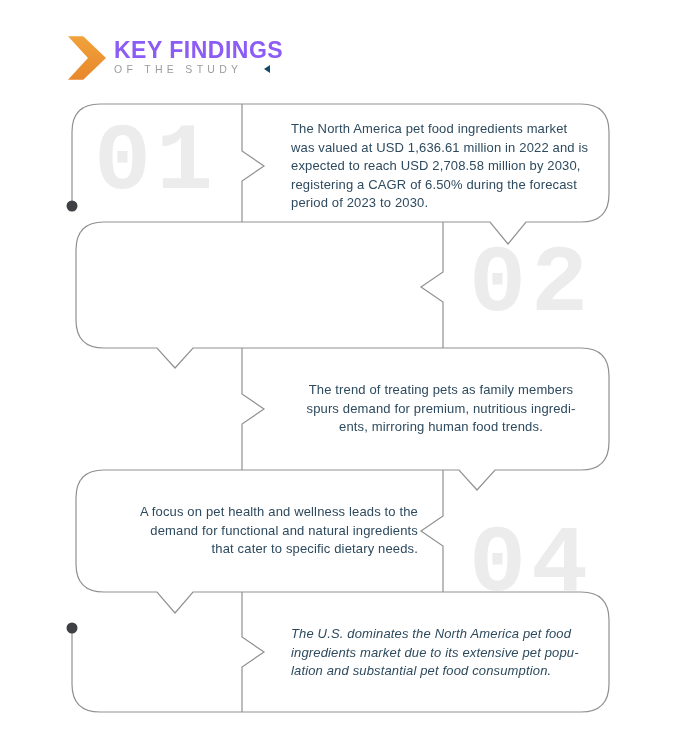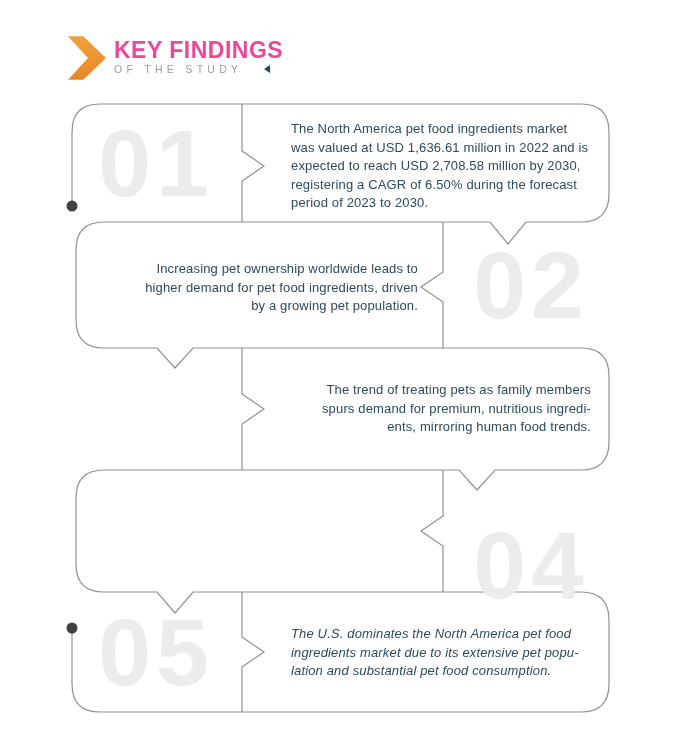--- a/index.html
+++ b/index.html
@@ -6,53 +6,53 @@
   body{
     width:690px;height:745px;background:#ffffff;overflow:hidden;position:relative;
     font-family:"Liberation Sans", sans-serif;
   }
   .stage{position:absolute;left:0;top:0;width:690px;height:745px;}
   
   .header{position:absolute;left:68px;top:36px;display:flex;align-items:flex-start;}
   .logo{width:38px;height:44px;display:block;}
   .title-block{margin-left:8px;padding-top:2px;}
   .title{
-    font-size:23px;font-weight:700;color:#ec4899;letter-spacing:0.5px;line-height:24px;
+    font-size:23px;font-weight:700;color:#8b5cf6;letter-spacing:0.5px;line-height:24px;
   }
   .subtitle-row{display:flex;align-items:center;margin-top:1px;gap:21px;}
   .subtitle{
     font-size:10.5px;color:#9C9C9C;letter-spacing:4.3px;line-height:12px;
   }
   .subtitle-mark{
     width:0;height:0;margin-left:1px;
     border-top:4px solid transparent;border-bottom:4px solid transparent;
     border-right:6px solid #17496B;
     display:inline-block;
   }
   
   svg.lines{position:absolute;left:0;top:0;}
   
   .num{
     position:absolute;text-align:center;
     font-size:95px;font-weight:700;color:#ECECEC;letter-spacing:5px;
-    font-family:Liberation Sans, sans-serif;
+    font-family:Liberation Mono, monospace;
   }
   .num.n1{left:70px;width:172px;top:104px;line-height:118px;}
   .num.n2{left:443px;width:176px;top:222px;line-height:126px;}
   .num.n3{left:70px;width:172px;top:348px;line-height:122px;}
   .num.n4{left:443px;width:176px;top:470px;line-height:122px;margin-top:34px;}
   .num.n5{left:70px;width:172px;top:592px;line-height:120px;}
   
   .f-text{
     position:absolute;white-space:pre-line;
     font-size:13px;line-height:18.5px;color:#2D4A5E;letter-spacing:0.15px;
   }
   .f-text.t1{left:291px;top:120px;width:300px;text-align:left;}
   .f-text.t2{left:88px; top:260px;width:330px;text-align:right;}
-  .f-text.t3{left:291px;top:381px;width:300px;text-align:right;}
+  .f-text.t3{left:291px;top:381px;width:300px;text-align:center;}
   .f-text.t4{left:88px; top:503px;width:330px;text-align:right;}
   .f-text.t5{left:291px;top:625px;width:310px;text-align:left;font-style:italic;}
 </style>
 </head>
 <body>
 
 <div class="stage">
 
   <div class="header">
     <svg class="logo" viewBox="0 0 40 46" aria-hidden="true">
@@ -89,30 +89,29 @@
     <path d="M 443 470 L 443 516 L 421 531 L 443 546 L 443 592" fill="none" stroke-width="1.2" stroke="#8F9193"></path>
     <path d="M 242 592 L 242 637 L 264 652 L 242 667 L 242 712" fill="none" stroke-width="1.2" stroke="#8F9193"></path>
 
     <circle cx="72" cy="206" r="5.5" fill="#3E4043"></circle>
     <circle cx="72" cy="628" r="5.5" fill="#3E4043"></circle>
   </svg>
 
   <div class="num n1">01</div>
   <div class="num n2">02</div>
   <div class="num n4">04</div>
-  <div class="num n5">05</div>
 
   <div class="f-text t1">The North America pet food ingredients market
 was valued at USD 1,636.61 million in 2022 and is
 expected to reach USD 2,708.58 million by 2030,
 registering a CAGR of 6.50% during the forecast
 period of 2023 to 2030.</div>
-  <div class="f-text t2">Increasing pet ownership worldwide leads to
-higher demand for pet food ingredients, driven
-by a growing pet population.</div>
   <div class="f-text t3">The trend of treating pets as family members
 spurs demand for premium, nutritious ingredi-
 ents, mirroring human food trends.</div>
+  <div class="f-text t4">A focus on pet health and wellness leads to the
+demand for functional and natural ingredients
+that cater to specific dietary needs.</div>
   <div class="f-text t5">The U.S. dominates the North America pet food
 ingredients market due to its extensive pet popu-
 lation and substantial pet food consumption.</div>
 
 </div>
 
 </body></html>

